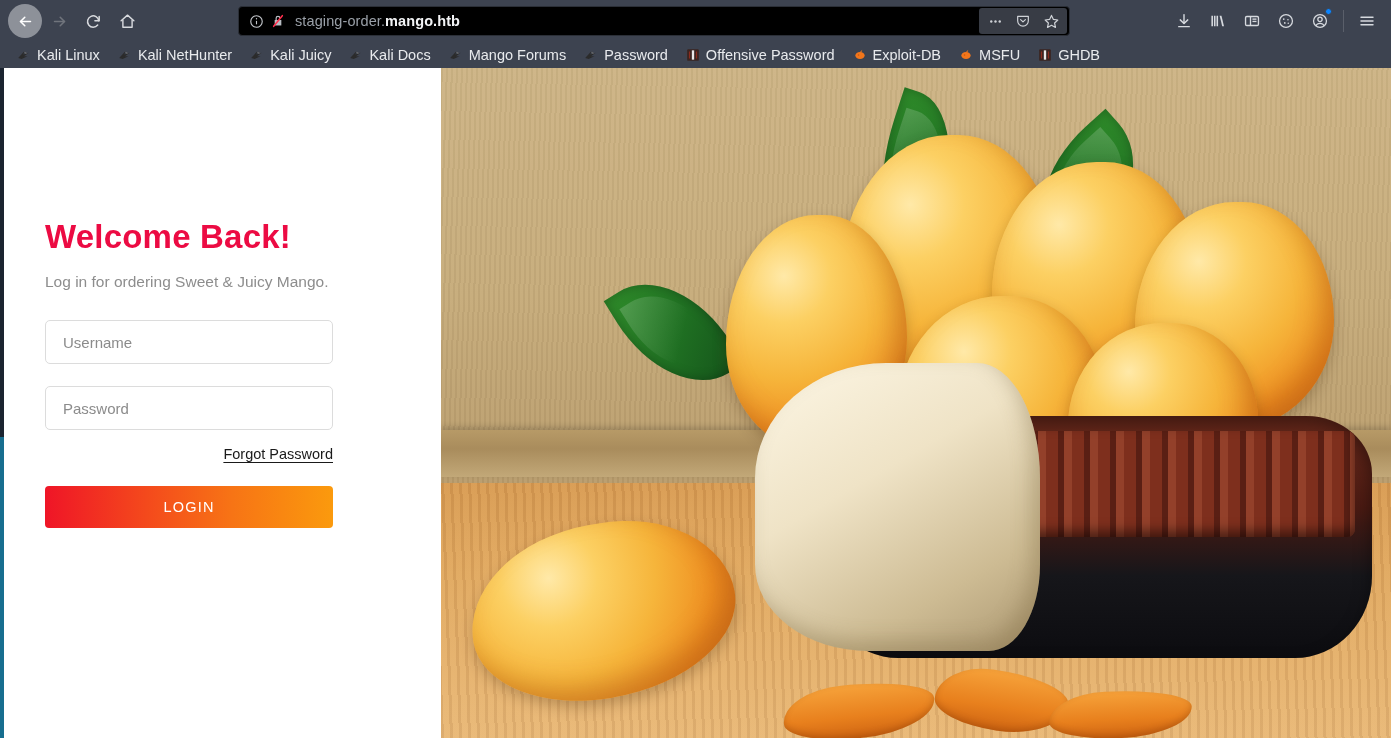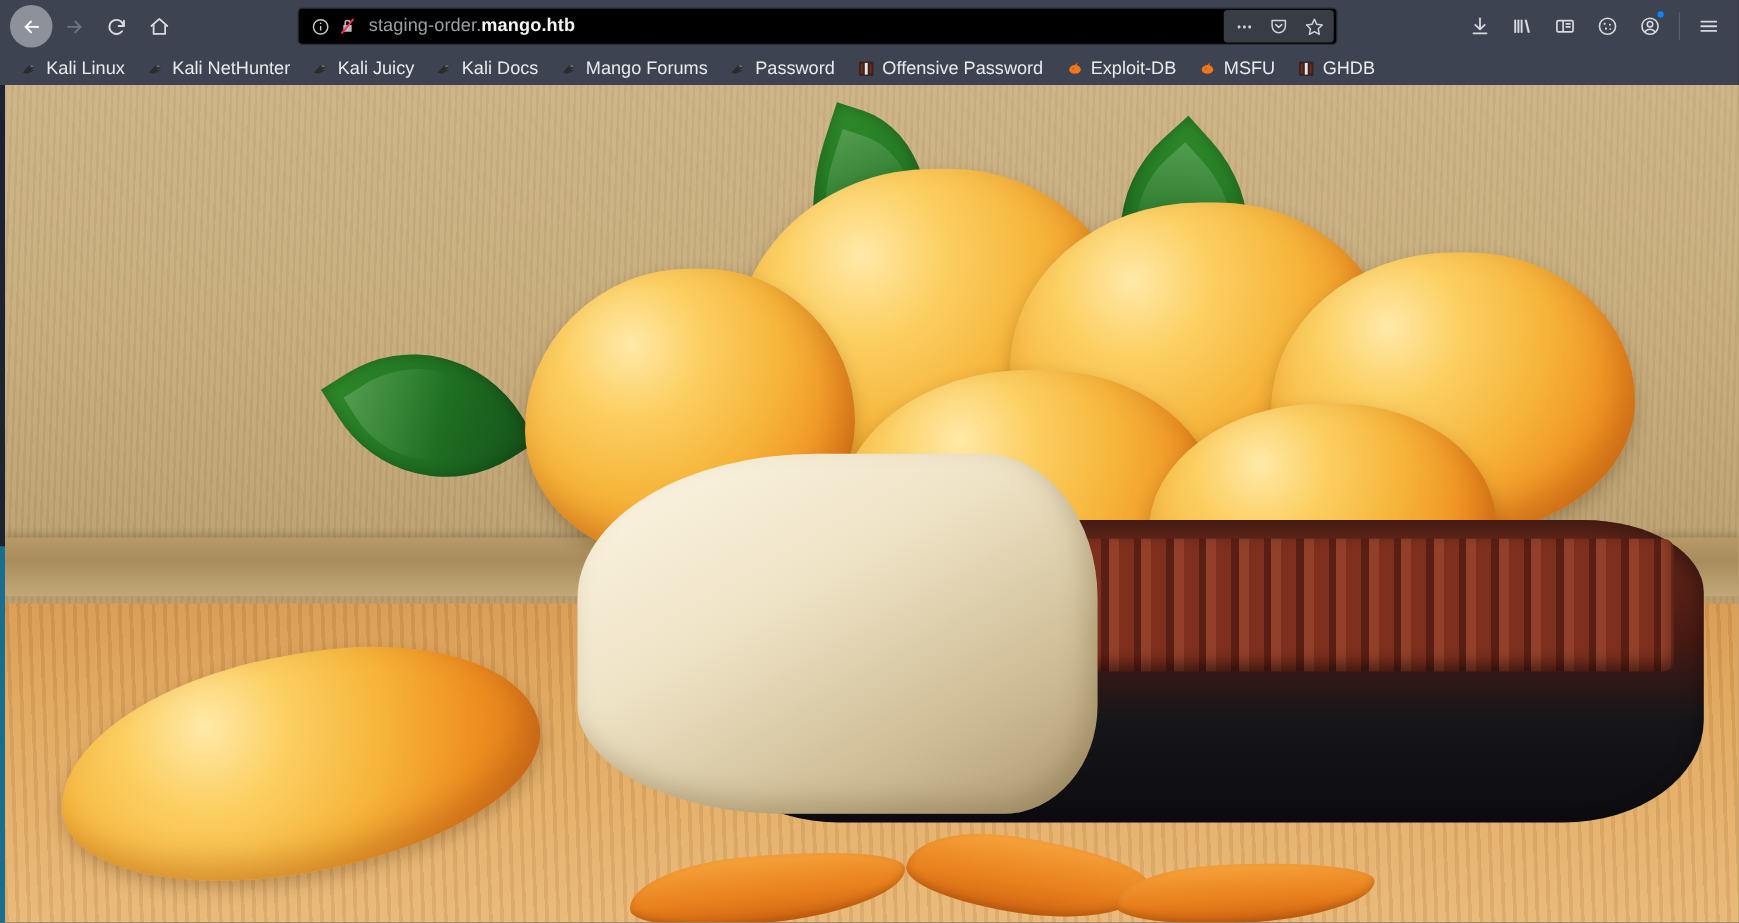--- a/index.html
+++ b/index.html
@@ -461,20 +461,34 @@
           <rect x="5" y="6" width="2" height="12" fill="#8a2b1e"></rect>
           <rect x="17" y="6" width="2" height="12" fill="#8a2b1e"></rect>
         </svg>
         <span class="bm-label">GHDB</span>
       </div>
     </div>
 </div>
 
 <div id="page">
 
+  <div id="left-panel">
+    <h1 id="welcome-title">Welcome Back!</h1>
+    <p id="welcome-sub">Log in for ordering Sweet &amp; Juicy Mango.</p>
+
+    <input id="username-field" class="field" type="text" placeholder="Username" style="">
+
+    <input id="password-field" class="field" type="password" placeholder="Password" style="">
+
+    <div id="forgot-row">
+      <a id="forgot-link" href="#">Forgot Password</a>
+    </div>
+
+    <button id="login-button">LOGIN</button>
+  </div>
 
   <div id="hero">
     <div class="wall"></div>
     <div class="wall-ledge"></div>
     <div class="table"></div>
 
     <div class="leaf" style="left:46%;top:4%;width:8%;height:24%;transform:rotate(18deg);"></div>
     <div class="leaf" style="left:63%;top:8%;width:10%;height:20%;transform:rotate(48deg);"></div>
     <div class="leaf" style="left:20%;top:30%;width:9%;height:19%;transform:rotate(-32deg);"></div>
     <div class="leaf" style="left:57%;top:44%;width:9%;height:21%;transform:rotate(122deg);"></div>

